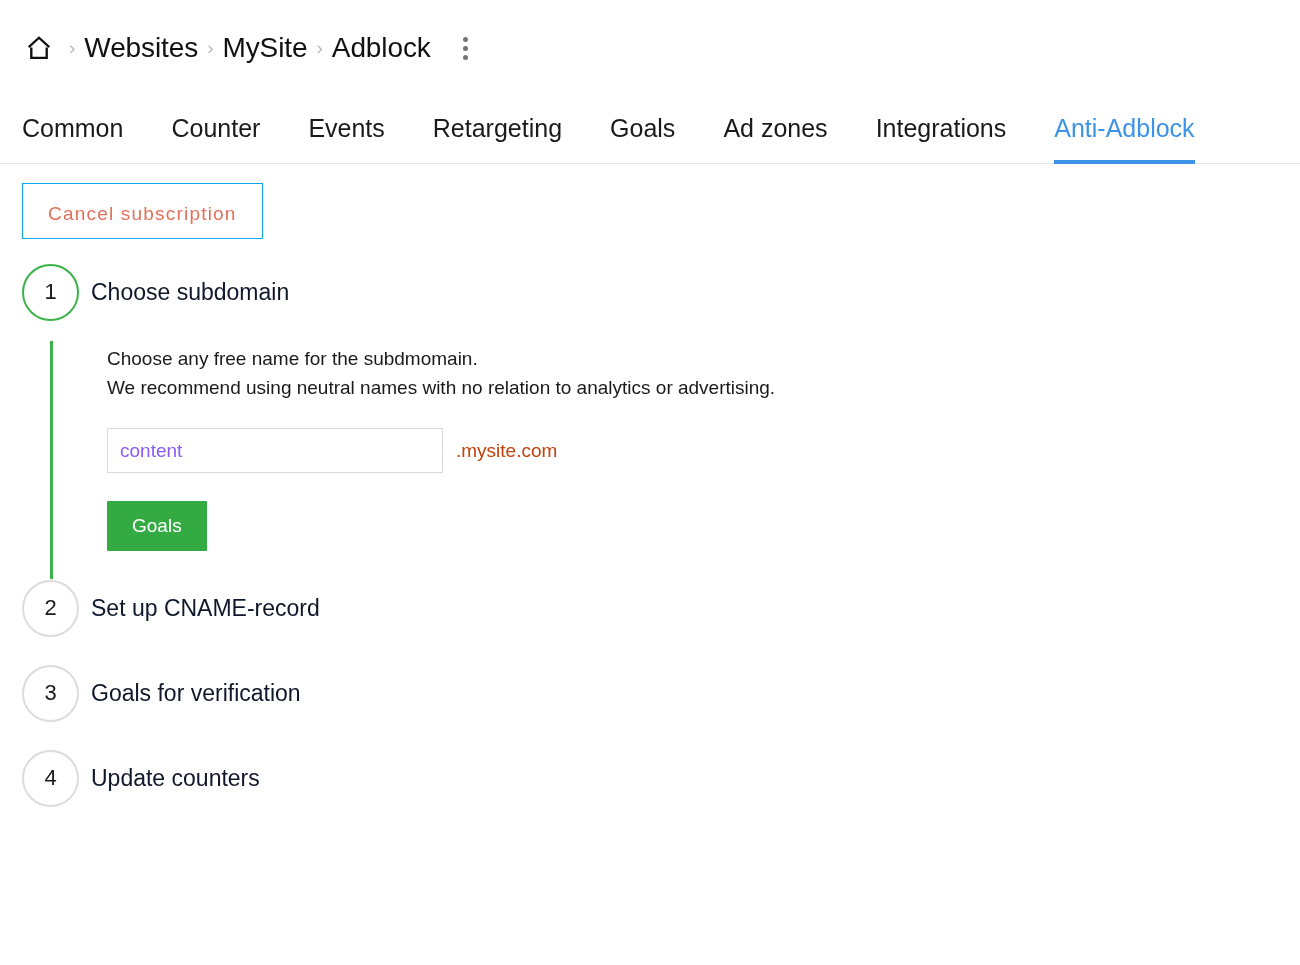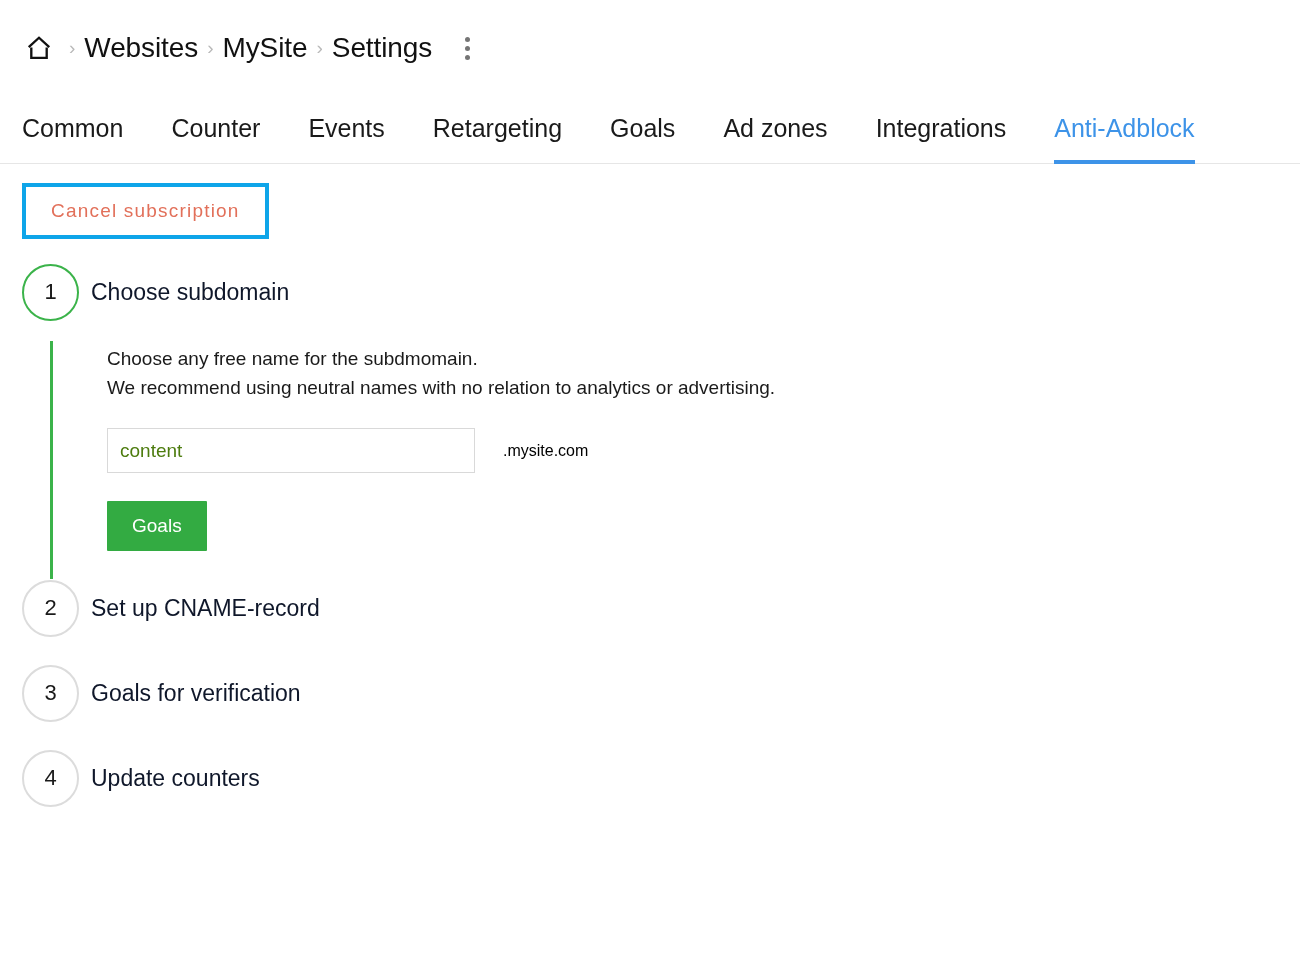--- a/index.html
+++ b/index.html
@@ -103,22 +103,22 @@
     padding: 0 22px;
   }
   .status-line {
     font-size: 19px;
     color: #1a1a1a;
     margin-top: 30px;
   }
   .cancel-btn {
     display: inline-block;
     margin-top: 19px;
-    padding: 14px 25px 15px 25px;
-    border: 4px solid #0ea5e9;
+    padding: 20px 25px 15px 25px;
+    border: 1px solid #0ea5e9;
     background: #ffffff;
     color: #e2705a;
     font-family: "Liberation Sans", sans-serif;
     font-size: 19px;
     letter-spacing: 1.2px;
     cursor: pointer;
     line-height: 1;
   }
   .intro {
     font-size: 19px;
@@ -181,35 +181,35 @@
     font-size: 19px;
     color: #1a1a1a;
     line-height: 1.5;
   }
   .subdomain-row {
     display: flex;
     align-items: center;
     margin-top: 26px;
   }
   .subdomain-input {
-    width: 368px;
+    width: 336px;
     height: 45px;
     border: 1px solid #d9d9d9;
     padding: 0 12px;
     font-family: "Liberation Sans", sans-serif;
     font-size: 19px;
-    color: #4d7c0f;
+    color: #8b5cf6;
     background: #ffffff;
     outline: none;
     border-radius: 0;
   }
   .domain-suffix {
-    margin-left: 28px;
-    font-size: 16px;
-    color: #000000;
+    margin-left: 13px;
+    font-size: 19px;
+    color: #c2410c;
   }
   .done-btn {
     margin-top: 28px;
     display: inline-block;
     background: #33ab42;
     color: #ffffff;
     border: none;
     font-family: "Liberation Sans", sans-serif;
     font-size: 19px;
     padding: 15px 25px 16px 25px;
@@ -230,21 +230,21 @@
     </svg>
   </span>
 
   <span class="crumb-sep">›</span>
   <span class="crumb">Websites</span>
 
   <span class="crumb-sep">›</span>
   <span class="crumb">MySite</span>
 
   <span class="crumb-sep">›</span>
-  <span class="crumb">Settings</span>
+  <span class="crumb">Adblock</span>
 
   <span class="kebab">
     <i></i>
     <i></i>
     <i></i>
   </span>
 </div>
 
 <div class="tabbar">
   <div class="tab">Common</div>

